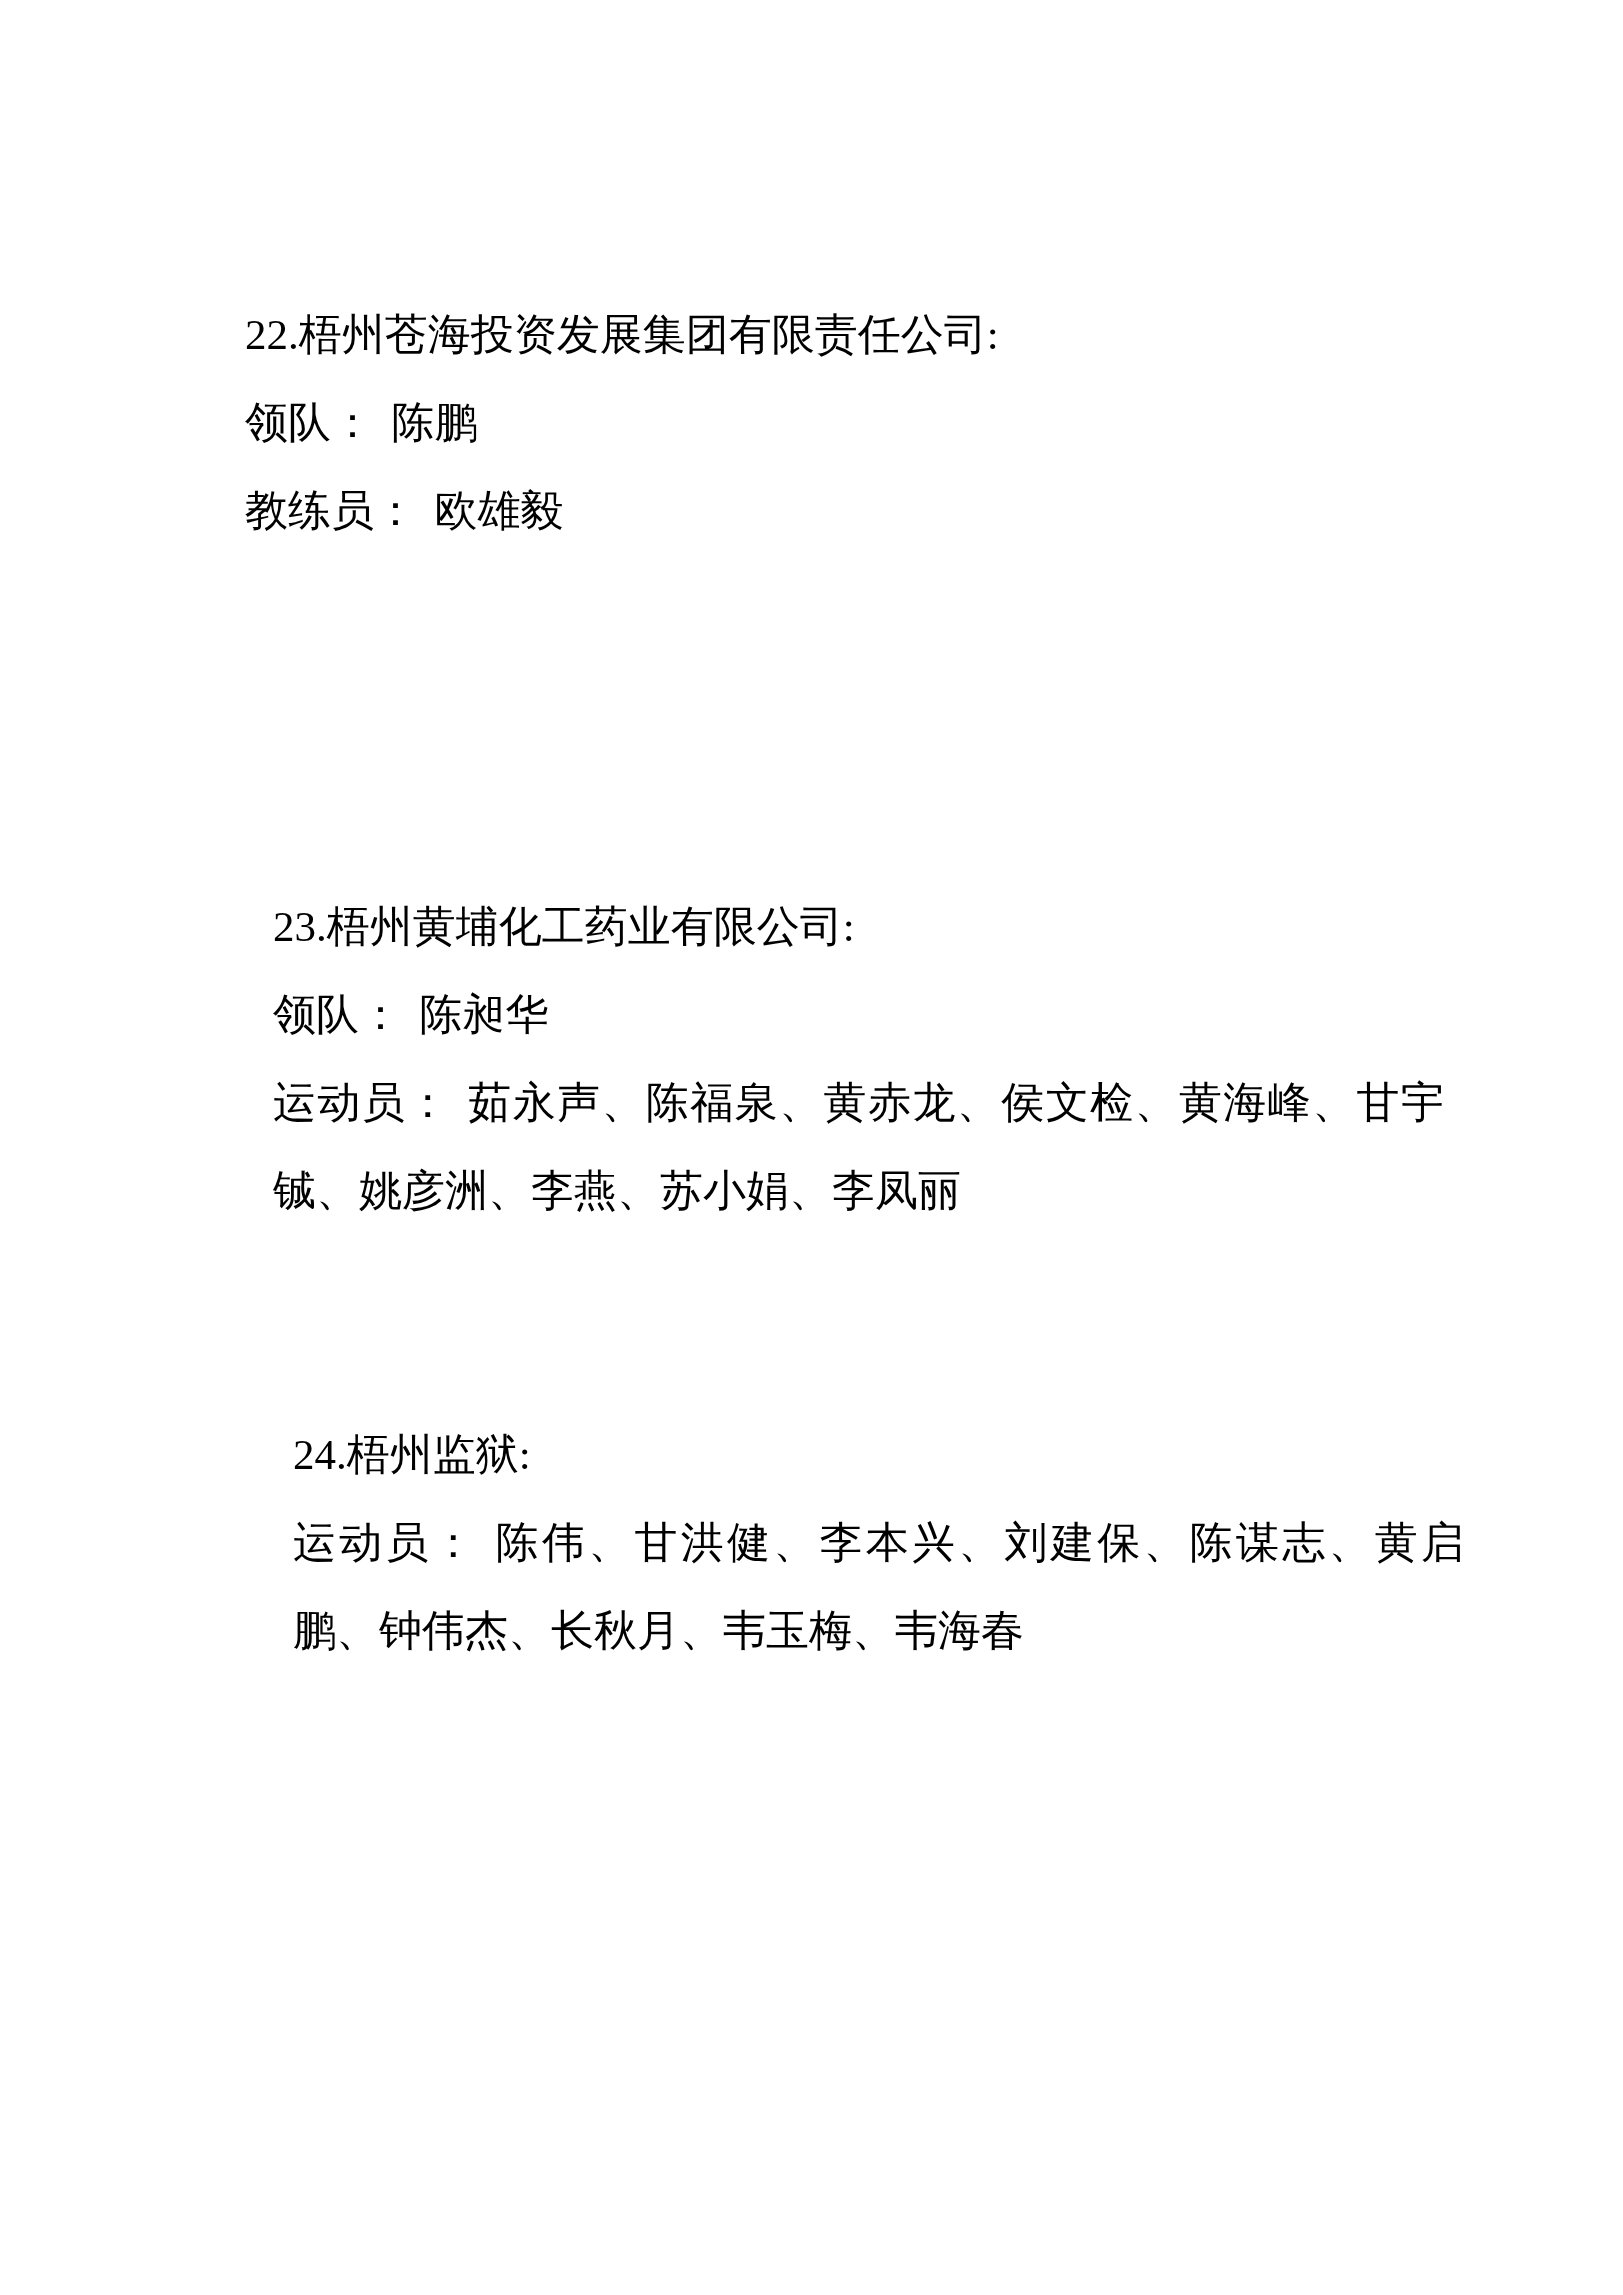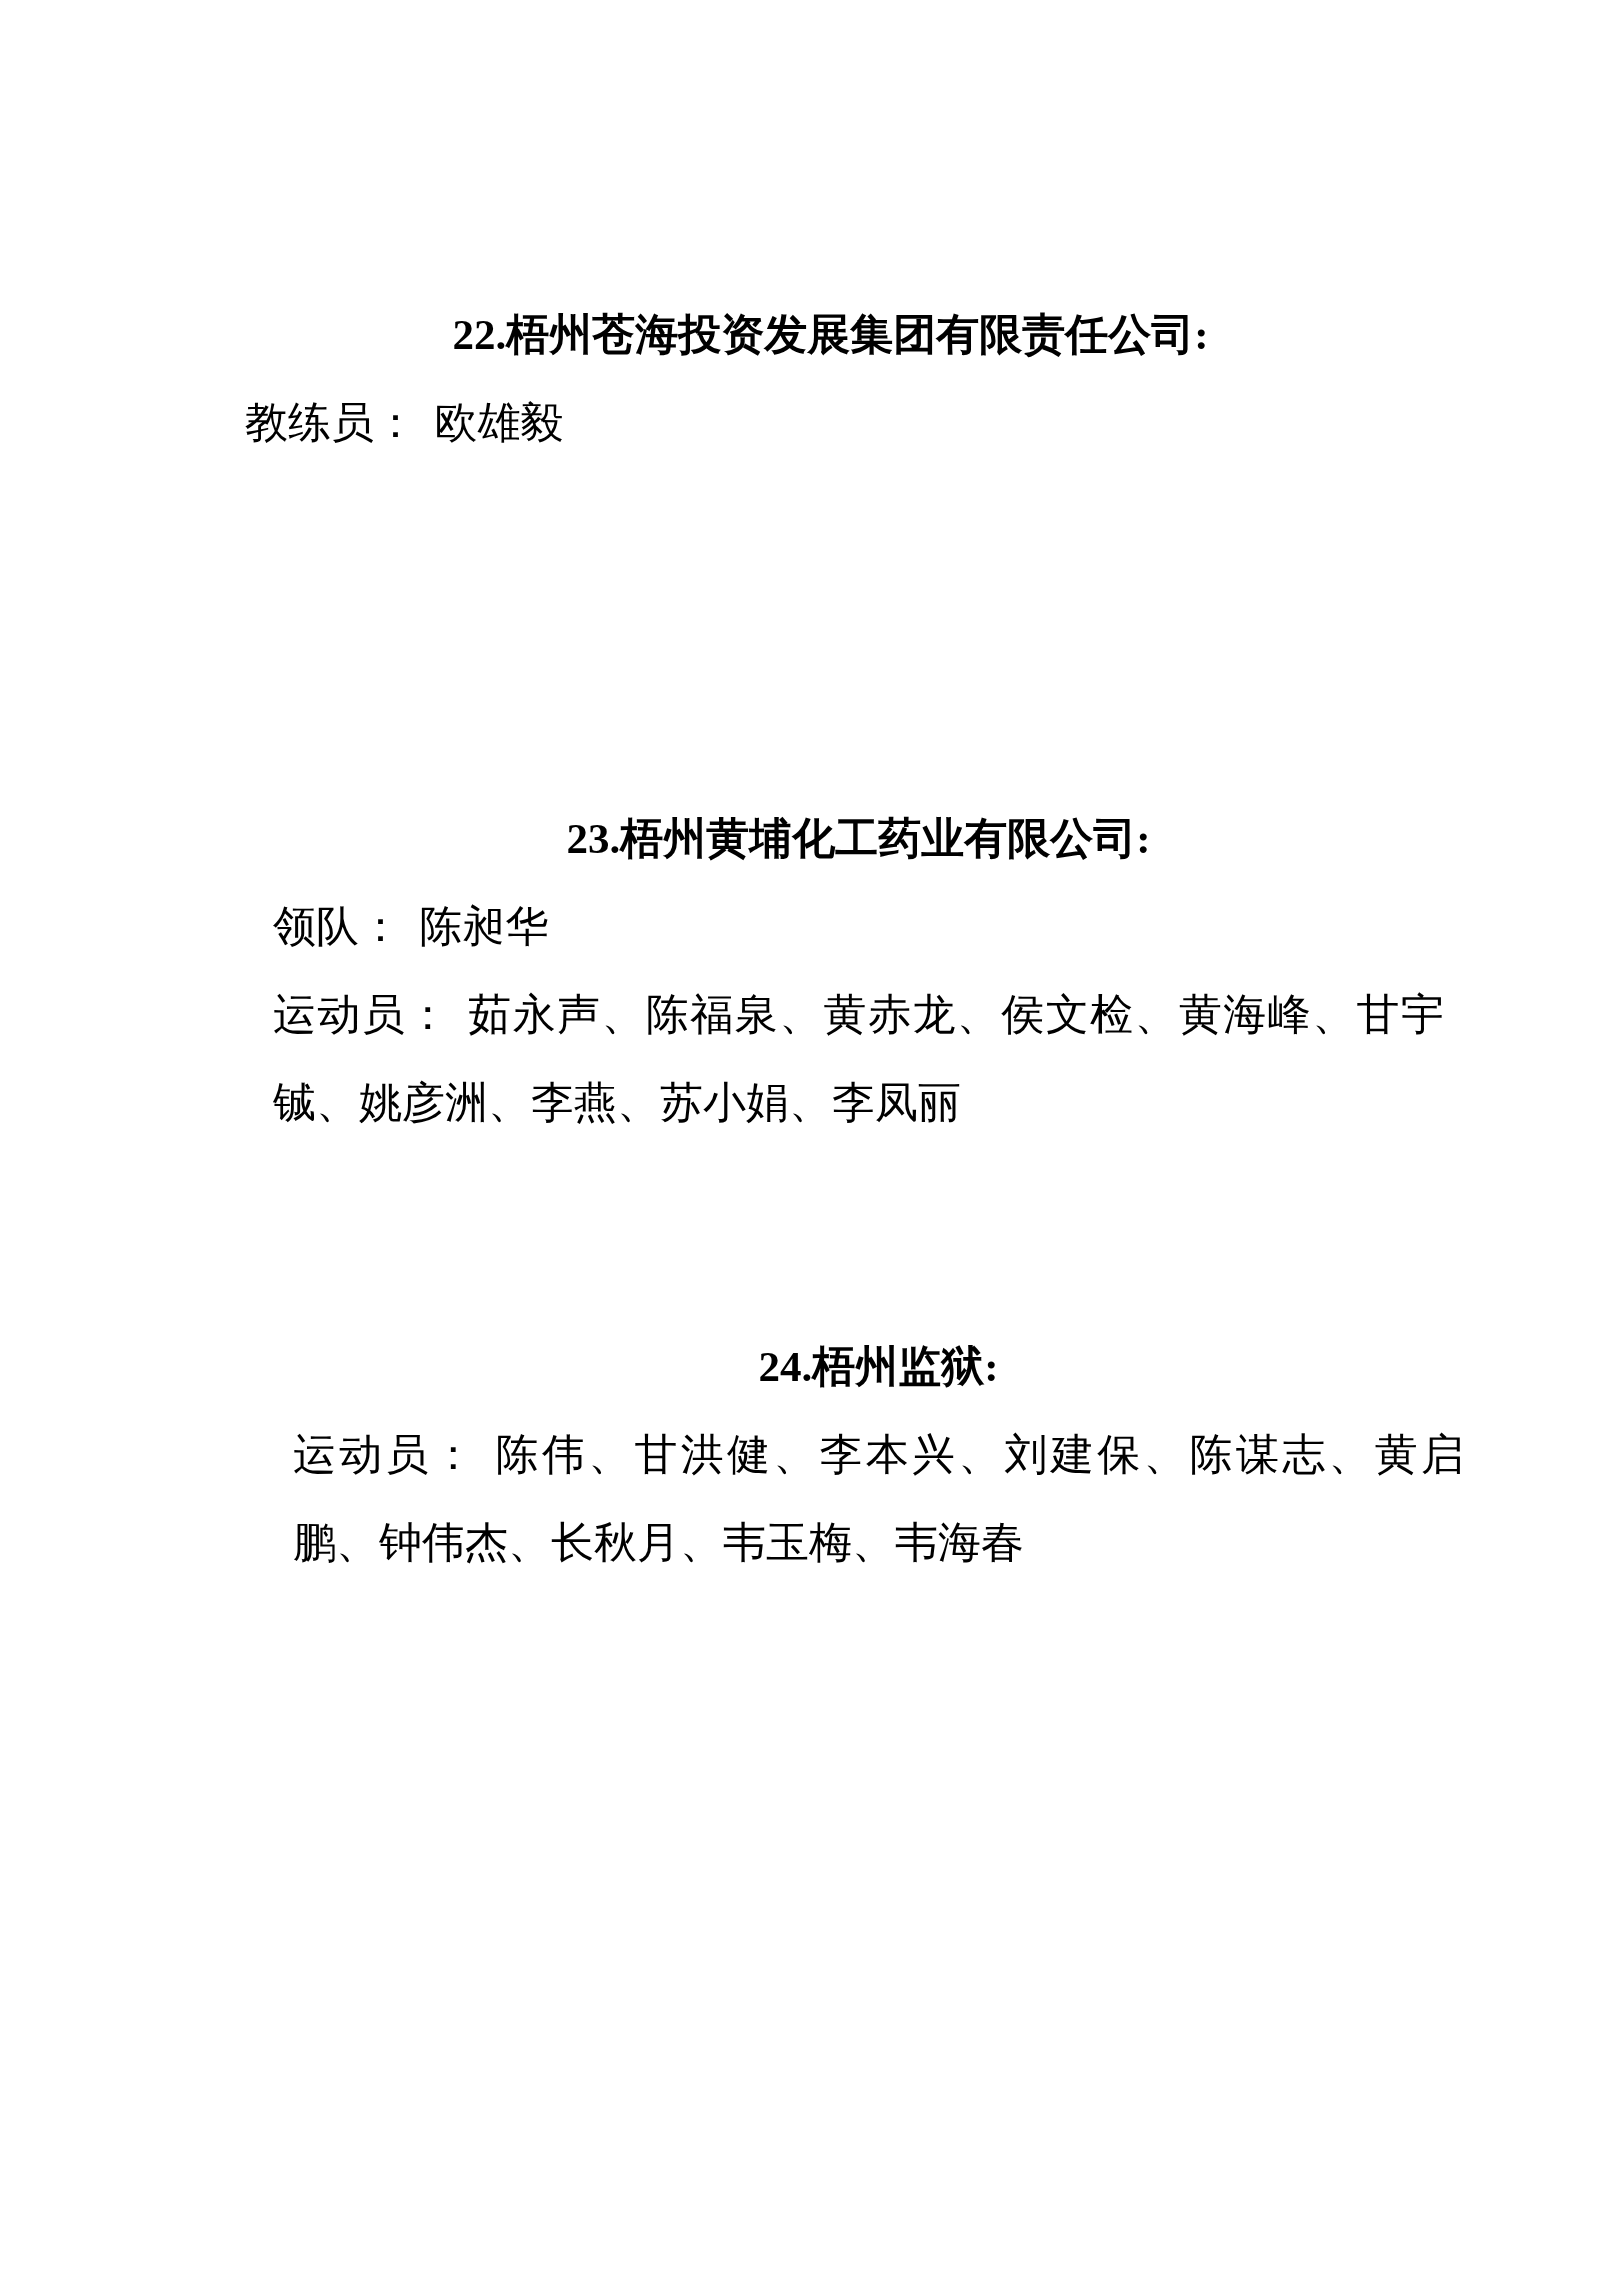--- a/index.html
+++ b/index.html
@@ -22,24 +22,23 @@
     overflow: hidden;
   }
   .team-section {
     width: 1171px;
   }
   .team-section.gap-large  { margin-top: 328px; margin-left: 28px; }
   .team-section.gap-medium { margin-top: 176px; margin-left: 48px; }
   .team-title {
     margin: 0;
     font-size: 43px;
-    font-weight: bold;
+    font-weight: normal;
     line-height: 88px;
     white-space: nowrap;
-    text-align: center;
   }
   .team-line {
     margin: 0;
     font-size: 43px;
     font-weight: normal;
     line-height: 88px;
   }
   .team-line .person-name,
   .team-line .athletes-names {
     margin-left: 17.6px;
@@ -49,20 +48,21 @@
     text-align-last: left;
   }
 </style>
 </head>
 <body>
 
 <div class="page">
 
   <section class="team-section">
     <h2 class="team-title">22.梧州苍海投资发展集团有限责任公司:</h2>
+    <p class="team-line"><span>领队：</span><span class="person-name">陈鹏</span></p>
     <p class="team-line"><span>教练员：</span><span class="person-name">欧雄毅</span></p>
   </section>
 
   <section class="team-section gap-large">
     <h2 class="team-title">23.梧州黄埔化工药业有限公司:</h2>
     <p class="team-line"><span>领队：</span><span class="person-name">陈昶华</span></p>
     <p class="team-line athletes-paragraph"><span>运动员：</span><span class="athletes-names">茹永声、陈福泉、黄赤龙、侯文检、黄海峰、甘宇铖、姚彦洲、李燕、苏小娟、李凤丽</span></p>
   </section>
 
   <section class="team-section gap-medium">

